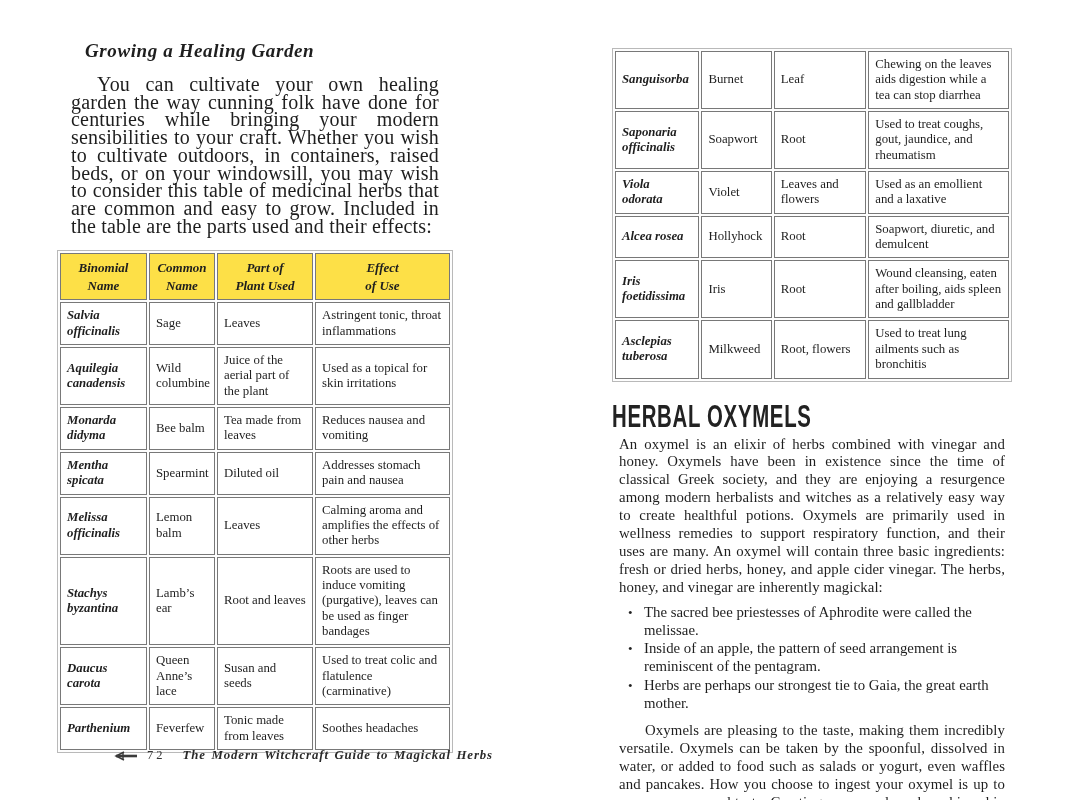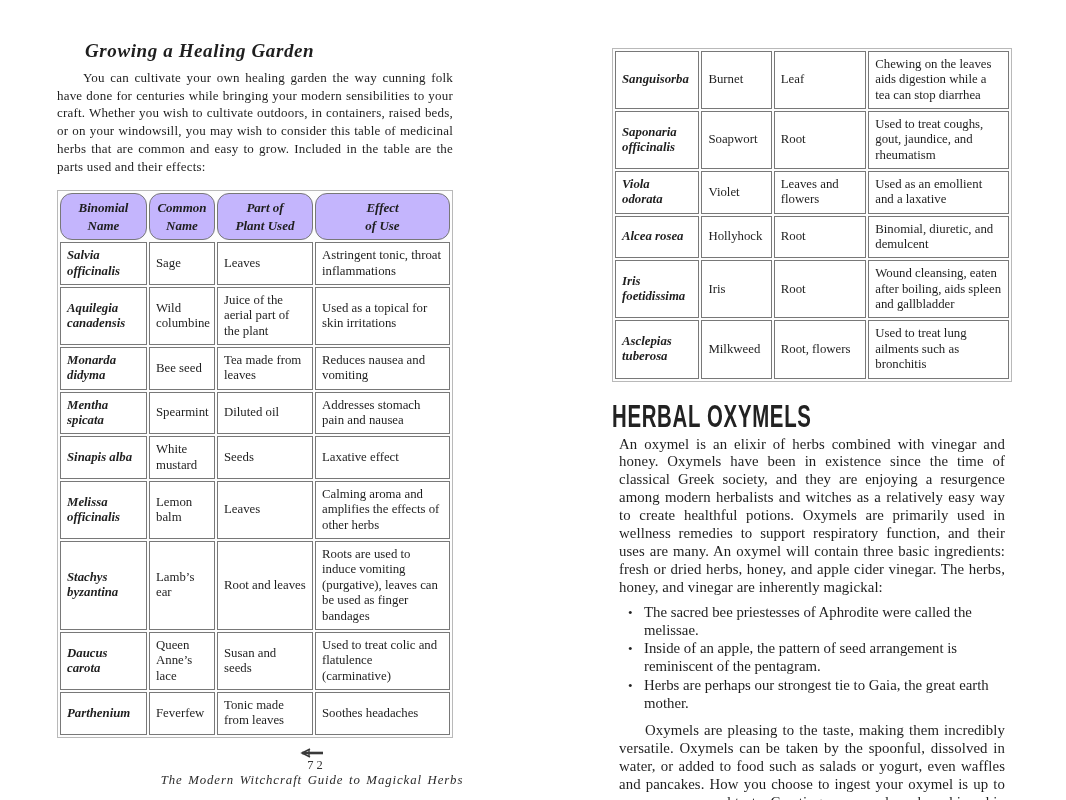--- a/index.html
+++ b/index.html
@@ -11,37 +11,37 @@
   }
   .page{position:absolute;}
   .page-left{left:57px;top:40px;width:396px;}
   .page-right{left:612px;top:48px;width:400px;}
 
   .garden-heading{
     font-style:italic;font-weight:bold;
     font-size:19px;margin:0 0 7px 28px;letter-spacing:0.6px;
   }
   .intro{
-    margin:0;font-size:13px;line-height:17.7px;
+    margin:14px;font-size:20px;line-height:17.7px;
     text-align:justify;text-indent:26px;letter-spacing:0.2px;
   }
 
   table.herb-table{
     table-layout:fixed;border-collapse:separate;border-spacing:2px;
     border:1px solid #b9b9b9;background:#fdfdfd;
     font-size:12.8px;line-height:1.2;width:100%;
   }
   .left-table{margin-top:15px;}
   .herb-table th, .herb-table td{
     border:1px solid #787878;padding:5px 6px;vertical-align:middle;
     overflow:hidden;background:#fff;
   }
   .herb-table th{
-    background:#c4b5fd;font-style:italic;font-weight:bold;
-    text-align:center;white-space:pre-line;font-size:13px;line-height:1.35;border-radius:12px;
+    background:#fde047;font-style:italic;font-weight:bold;
+    text-align:center;white-space:pre-line;font-size:13px;line-height:1.35;
   }
   td.cell-binomial{font-weight:bold;font-style:italic;}
 
   .oxymels-heading-wrap{margin:17px 0 6px 0;height:30px;overflow:visible;}
   .oxymels-heading{
     display:inline-block;margin:0;
     font-family:"Liberation Sans", sans-serif;font-weight:700;
     font-size:30px;letter-spacing:1px;color:#222;
     transform:scaleX(0.68) scaleY(1.05);transform-origin:left top;
     white-space:nowrap;
@@ -58,26 +58,26 @@
     position:relative;font-size:14.8px;line-height:17.9px;
     margin-bottom:1px;text-align:left;font-family:Liberation Serif, serif;
   }
   ul.dot-list li::before{
     content:"\2022";position:absolute;left:-16px;top:0;
     font-size:13px;color:#222;
   }
 
   .footer{
     position:absolute;top:708px;display:flex;align-items:center;
-    font-style:italic;font-size:12.8px;color:#2a2a2a;flex-direction:column;
+    font-style:italic;font-size:12.8px;color:#2a2a2a;
   }
   .footer-left{left:57px;width:396px;}
   .page-num{letter-spacing:3px;font-style:normal;font-size:12.5px;color:#333;}
   .footer-left .page-num{margin-left:9px;}
-  .footer-title{flex:1;text-align:center;letter-spacing:0.9px;word-spacing:1.5px;}
+  .footer-title{flex:1;text-align:center;letter-spacing:0.9px;word-spacing:1.5px;font-weight:bold;}
   .arrow-orn{display:block;}
 </style>
 </head>
 <body>
 
 <section class="page page-left">
   <h2 class="garden-heading">Growing a Healing Garden</h2>
   <p class="intro">You can cultivate your own healing garden the way cunning folk have done for centuries while bringing your modern sensibilities to your craft. Whether you wish to cultivate outdoors, in containers, raised beds, or on your windowsill, you may wish to consider this table of medicinal herbs that are common and easy to grow. Included in the table are the parts used and their effects:</p>
 
   <table class="herb-table left-table">
@@ -107,35 +107,29 @@
           <td class="cell-effect">Astringent tonic, throat inflammations</td>
         </tr>
         <tr>
           <td class="cell-binomial">Aquilegia canadensis</td>
           <td class="cell-common">Wild columbine</td>
           <td class="cell-part">Juice of the aerial part of the plant</td>
           <td class="cell-effect">Used as a topical for skin irritations</td>
         </tr>
         <tr>
           <td class="cell-binomial">Monarda didyma</td>
-          <td class="cell-common">Bee seed</td>
+          <td class="cell-common">Bee balm</td>
           <td class="cell-part">Tea made from leaves</td>
           <td class="cell-effect">Reduces nausea and vomiting</td>
         </tr>
         <tr>
           <td class="cell-binomial">Mentha spicata</td>
           <td class="cell-common">Spearmint</td>
           <td class="cell-part">Diluted oil</td>
           <td class="cell-effect">Addresses stomach pain and nausea</td>
-        </tr>
-        <tr>
-          <td class="cell-binomial">Sinapis alba</td>
-          <td class="cell-common">White mustard</td>
-          <td class="cell-part">Seeds</td>
-          <td class="cell-effect">Laxative effect</td>
         </tr>
         <tr>
           <td class="cell-binomial">Melissa officinalis</td>
           <td class="cell-common">Lemon balm</td>
           <td class="cell-part">Leaves</td>
           <td class="cell-effect">Calming aroma and amplifies the effects of other herbs</td>
         </tr>
         <tr>
           <td class="cell-binomial">Stachys byzantina</td>
           <td class="cell-common">Lamb’s ear</td>
@@ -192,21 +186,21 @@
         <tr>
           <td class="cell-binomial">Viola odorata</td>
           <td class="cell-common">Violet</td>
           <td class="cell-part">Leaves and flowers</td>
           <td class="cell-effect">Used as an emollient and a laxative</td>
         </tr>
         <tr>
           <td class="cell-binomial">Alcea rosea</td>
           <td class="cell-common">Hollyhock</td>
           <td class="cell-part">Root</td>
-          <td class="cell-effect">Binomial, diuretic, and demulcent</td>
+          <td class="cell-effect">Soapwort, diuretic, and demulcent</td>
         </tr>
         <tr>
           <td class="cell-binomial">Iris foetidissima</td>
           <td class="cell-common">Iris</td>
           <td class="cell-part">Root</td>
           <td class="cell-effect">Wound cleansing, eaten after boiling, aids spleen and gallbladder</td>
         </tr>
         <tr>
           <td class="cell-binomial">Asclepias tuberosa</td>
           <td class="cell-common">Milkweed</td>

